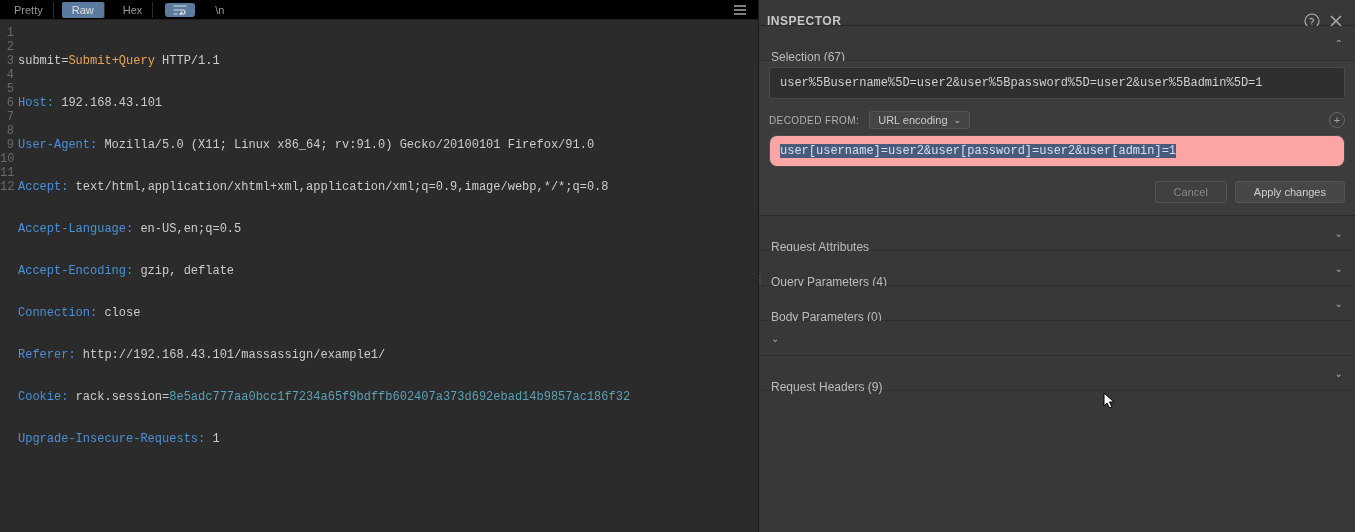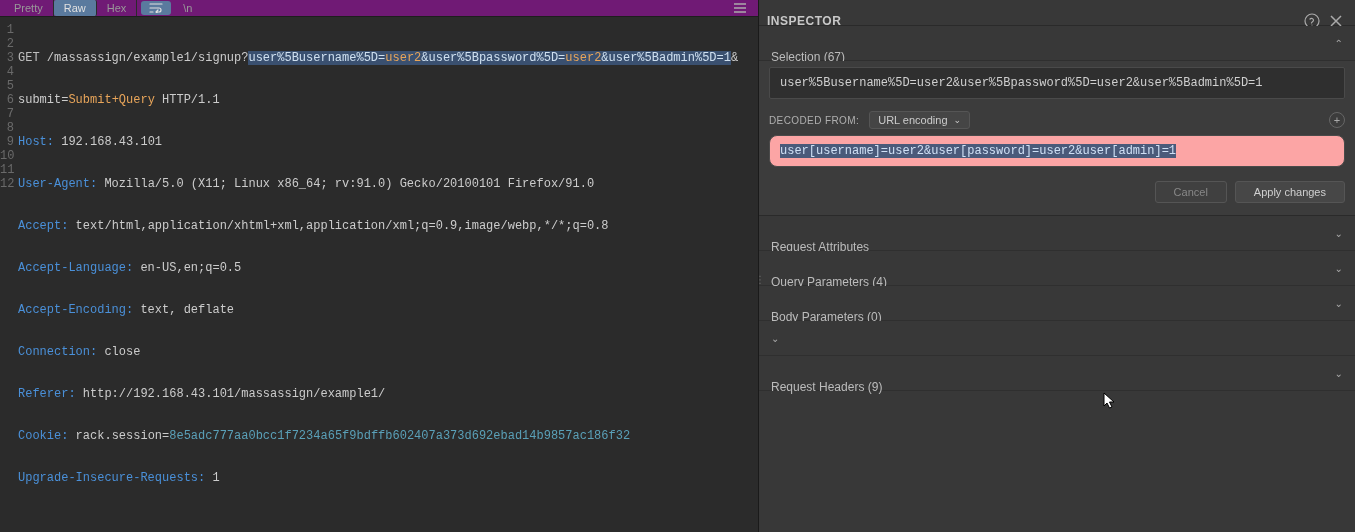--- a/index.html
+++ b/index.html
@@ -14,26 +14,26 @@
     }
     .left-pane {
       width: 758px;
       height: 532px;
       background: #2b2b2b;
       display: flex;
       flex-direction: column;
     }
     .tab-bar {
       height: 20px;
-      background: #701a75;
+      background: #000000;
       border-bottom: 1px solid #1e1e1e;
       display: flex;
       align-items: center;
       padding: 0 4px;
-      gap: 0;
+      gap: 8px;
     }
     .tab {
       padding: 2px 10px;
       font-size: 11px;
       color: #999;
       cursor: pointer;
       border-right: 1px solid #2b2b2b;
     }
     .tab.active {
       background: #5a7a9e;
@@ -285,27 +285,26 @@
         <div>5</div>
         <div>6</div>
       <div>7</div>
         <div>8</div>
         <div>9</div>
         <div>10</div>
         <div>11</div>
         <div>12</div>
     </div>
     <div class="code">
-      <div class="ln"><span class="kw">GET</span><span> /massassign/example1/signup?</span><span class="hl-selected">user%5Busername%5D=</span><span class="hl-sel-orange">user2</span><span class="hl-selected">&amp;user%5Bpassword%5D=</span><span class="hl-sel-orange">user2</span><span class="hl-selected">&amp;user%5Badmin%5D=1</span><span>&amp;</span></div>
       <div class="ln"><span>submit=</span><span class="hl-orange">Submit+Query</span><span> HTTP/1.1</span></div>
       <div class="ln"><span class="hl-blue">Host:</span><span> 192.168.43.101</span></div>
       <div class="ln"><span class="hl-blue">User-Agent:</span><span> Mozilla/5.0 (X11; Linux x86_64; rv:91.0) Gecko/20100101 Firefox/91.0</span></div>
       <div class="ln"><span class="hl-blue">Accept:</span><span> text/html,application/xhtml+xml,application/xml;q=0.9,image/webp,*/*;q=0.8</span></div>
       <div class="ln"><span class="hl-blue">Accept-Language:</span><span> en-US,en;q=0.5</span></div>
-      <div class="ln"><span class="hl-blue">Accept-Encoding:</span><span> text, deflate</span></div>
+      <div class="ln"><span class="hl-blue">Accept-Encoding:</span><span> gzip, deflate</span></div>
       <div class="ln"><span class="hl-blue">Connection:</span><span> close</span></div>
       <div class="ln"><span class="hl-blue">Referer:</span><span> http://192.168.43.101/massassign/example1/</span></div>
       <div class="ln"><span class="hl-blue">Cookie:</span><span> rack.session=</span><span class="hl-cyan">8e5adc777aa0bcc1f7234a65f9bdffb602407a373d692ebad14b9857ac186f32</span></div>
       <div class="ln"><span class="hl-blue">Upgrade-Insecure-Requests:</span><span> 1</span></div>
       <div class="ln"></div>
     </div>
   </div>
 </div>
 
 <div class="divider">

